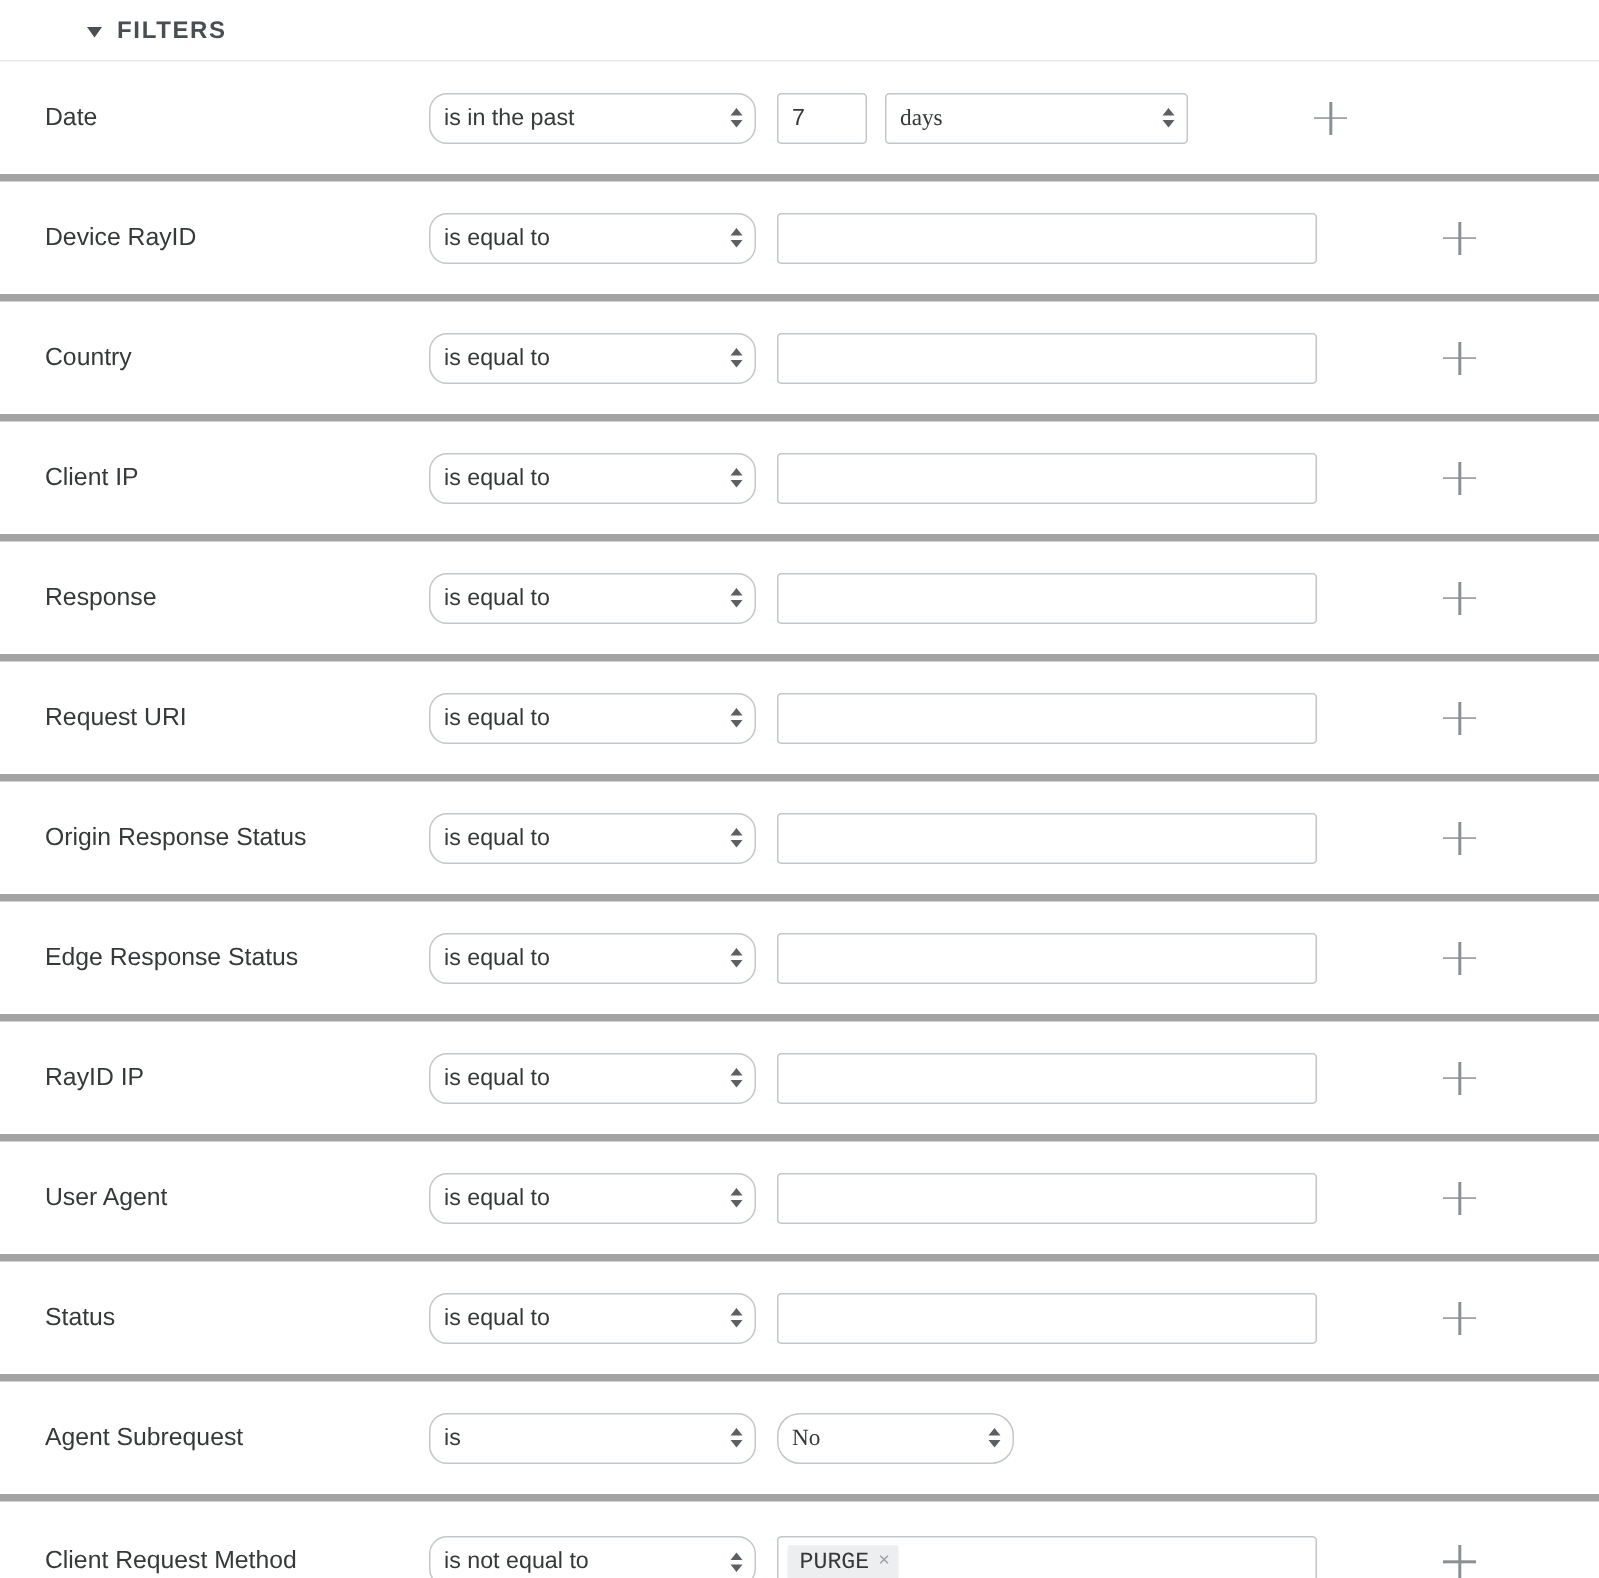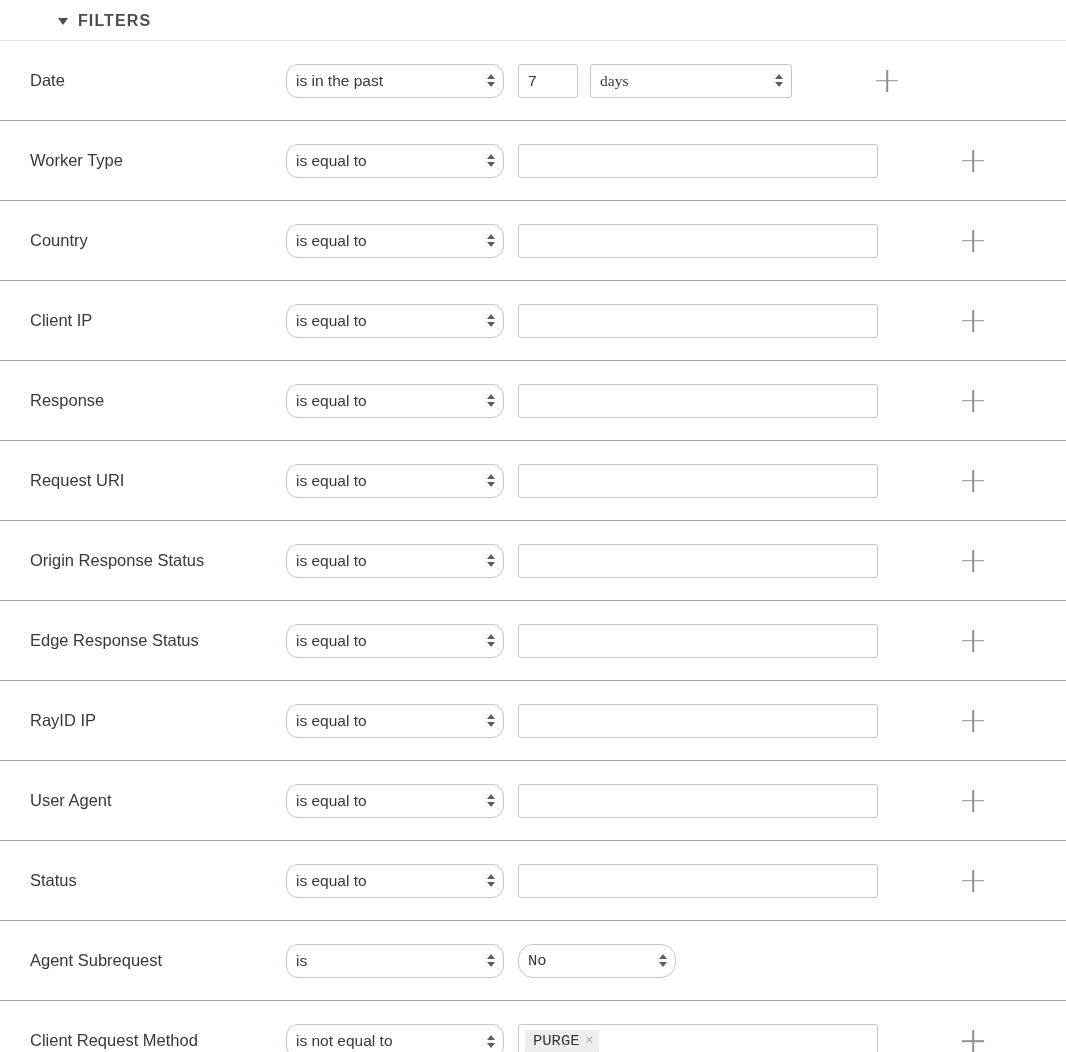--- a/index.html
+++ b/index.html
@@ -38,21 +38,21 @@
     display: inline-block;
     margin-right: 2px;
   }
   .rows {
     border-top: 1px solid #e8e8e8;
   }
   .filter-row {
     display: flex;
     align-items: center;
     height: 80px;
-    border-bottom: 1px solid #a3a3a3;
+    border-bottom: 5px solid #a3a3a3;
     box-sizing: border-box;
     padding-left: 30px;
   }
   .filter-row:last-child {
     border-bottom: none;
   }
   .field-label {
     width: 256px;
     flex: 0 0 256px;
     font-size: 16.5px;
@@ -95,21 +95,21 @@
   select.small {
     -webkit-appearance: none;
     appearance: none;
     width: 158px;
     height: 34px;
     box-sizing: border-box;
     border: 1px solid #c2c7cb;
     border-radius: 15px;
     background: #ffffff;
     color: #36393a;
-    font-family: Liberation Mono, monospace;
+    font-family: Liberation Serif, serif;
     font-size: 15.5px;
     padding: 0 28px 0 9px;
   }
   .spin {
     position: absolute;
     right: 9px;
     top: 50%;
     transform: translateY(-50%);
     pointer-events: none;
     width: 9px;
@@ -234,21 +234,21 @@
         </select>
         <span class="spin">
             <i class="up"></i>
             <i class="down"></i>
           </span>
       </div>
       <div class="plus narrow"></div>
     </div>
 
     <div class="filter-row">
-      <div class="field-label">Worker Type</div>
+      <div class="field-label">Device RayID</div>
       <div class="select-wrap">
         <select class="op">
           <option>is equal to</option>
         </select>
         <span class="spin">
             <i class="up"></i>
             <i class="down"></i>
           </span>
       </div>
       <input class="value wide gap-14" value="" style="">

